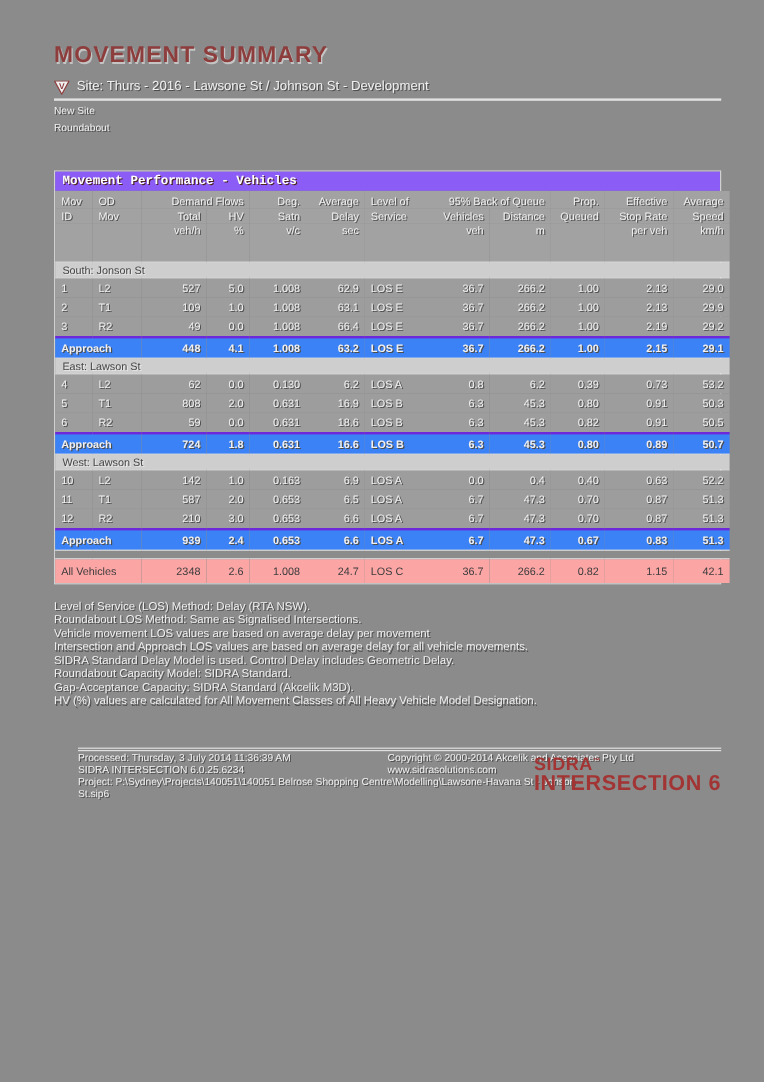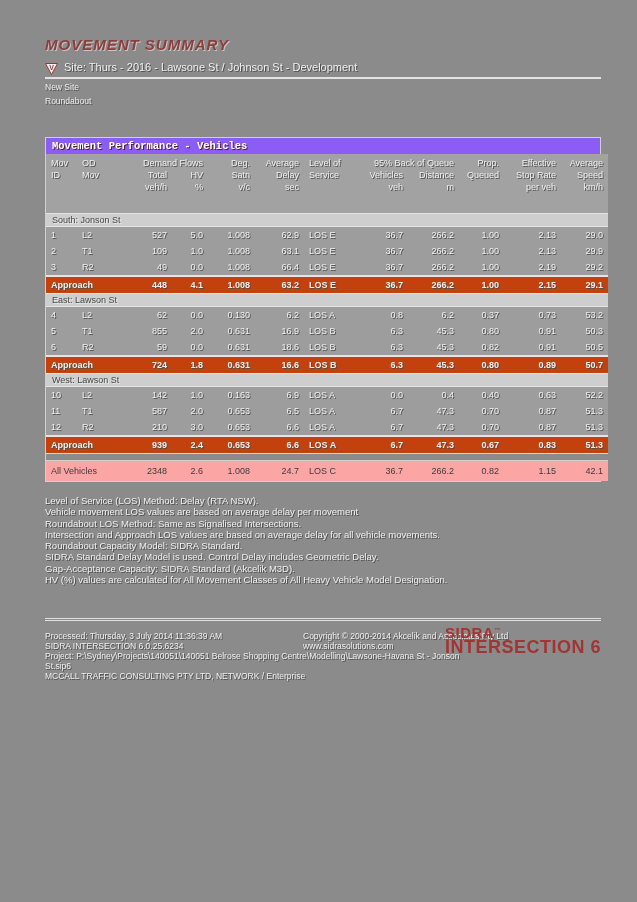--- a/index.html
+++ b/index.html
@@ -9,24 +9,23 @@
     font-family:"Liberation Sans", sans-serif;
     overflow:hidden;
     position:relative;
   }
   .page{position:absolute;left:45px;top:36px;width:556px;}
 
   
   .ghost{color:#f0f0f0;text-shadow:1px 1px 0 #4e4e4e;}
 
   .doc-title{
-    font-size:15px;font-weight:bold;letter-spacing:1px;
+    font-size:19px;font-weight:bold;letter-spacing:1px;
     color:#8e3d3d;text-shadow:1px 1px 0 #c4c4c4;
     margin:0 0 8px 0;
-    font-style:italic;
   }
   .site-row{display:flex;align-items:center;gap:6px;
     border-bottom:2px solid #e2e2e2;padding-bottom:4px;}
   .site-title{font-size:11px;font-weight:normal;}
   .site-sub{font-size:8.5px;line-height:11px;margin-top:3px;}
 
   
   .mv-table-wrap{margin-top:30px;border:1px solid #d0d0d0;}
   table{border-collapse:collapse;table-layout:fixed;width:100%;}
   td,th{font-size:9px;padding:1px 5px;overflow:hidden;white-space:nowrap;}
@@ -41,38 +40,38 @@
   }
   thead tr.h1 th{padding-top:3px;}
   thead tr.h3 th{padding-bottom:20px;}
   .row-section td{
     background:#cecece;color:#474747;text-shadow:1px 1px 0 #e9e9e9;
     border-top:1px solid #e4e4e4;border-bottom:1px solid #e4e4e4;
     font-size:9px;padding:1px 6px;
   }
   .row-data td{background:#9d9d9d;height:14px;}
   .row-approach td{
-    background:#c2410c;font-weight:bold;height:14px;
-    border-top:2px solid #e5e5e5;
+    background:#3b82f6;font-weight:bold;height:14px;
+    border-top:2px solid #6d28d9;
   }
   .row-spacer td{background:#8b8b8b;height:6px;padding:0;border-top:1px solid #dcdcdc;}
   .row-all td{
     background:#fca5a5;color:#3c3c3c;height:18px;
     border-top:1px solid #cfcfcf;text-shadow:none;
   }
   .c-left{text-align:left;} .c-center{text-align:left;} .c-right{text-align:right;}
 
   
   .footnotes{margin-top:14px;font-size:9.5px;line-height:10.8px;}
   .footnotes div{margin-bottom:0.5px;}
 
   
   .footer{
-    margin-top:32px;border-top:3px double #e0e0e0;padding-top:10px;
-    position:relative;font-size:8.5px;line-height:10px;
+    margin-top:32px;border-top:3px double #e0e0e0;padding-top:0;
+    position:relative;font-size:8.5px;line-height:10px;margin-left:20px;
   }
   .f-line{white-space:nowrap;}
   .f-grid{display:grid;grid-template-columns:258px 1fr;column-gap:0;}
   .f-project{width:430px;white-space:normal;}
   .sidra-logo{
     position:absolute;right:0;top:2px;text-align:left;color:#a23434;
     font-weight:bold;line-height:14px;
   }
   .sidra-logo .l1{font-size:15px;letter-spacing:0.5px;}
   .sidra-logo .l1 sup{font-size:6px;}
@@ -224,28 +223,28 @@
           <tr class="row-data">
             <td class="c-left ghost">4</td>
             <td class="c-center ghost">L2</td>
             <td class="c-right ghost">62</td>
             <td class="c-right ghost">0.0</td>
             <td class="c-right ghost">0.130</td>
             <td class="c-right ghost">6.2</td>
             <td class="c-center ghost">LOS A</td>
             <td class="c-right ghost">0.8</td>
             <td class="c-right ghost">6.2</td>
-            <td class="c-right ghost">0.37</td>
+            <td class="c-right ghost">0.39</td>
             <td class="c-right ghost">0.73</td>
             <td class="c-right ghost">53.2</td>
           </tr>
           <tr class="row-data">
             <td class="c-left ghost">5</td>
             <td class="c-center ghost">T1</td>
-            <td class="c-right ghost">855</td>
+            <td class="c-right ghost">808</td>
             <td class="c-right ghost">2.0</td>
             <td class="c-right ghost">0.631</td>
             <td class="c-right ghost">16.9</td>
             <td class="c-center ghost">LOS B</td>
             <td class="c-right ghost">6.3</td>
             <td class="c-right ghost">45.3</td>
             <td class="c-right ghost">0.80</td>
             <td class="c-right ghost">0.91</td>
             <td class="c-right ghost">50.3</td>
           </tr>
@@ -349,37 +348,36 @@
             <td class="c-right">0.82</td>
             <td class="c-right">1.15</td>
             <td class="c-right">42.1</td>
           </tr>
         </tbody>
     </table>
   </div>
 
   <div class="footnotes" id="footnotes">
       <div class="ghost">Level of Service (LOS) Method: Delay (RTA NSW).</div>
+      <div class="ghost">Roundabout LOS Method: Same as Signalised Intersections.</div>
       <div class="ghost">Vehicle movement LOS values are based on average delay per movement</div>
-      <div class="ghost">Roundabout LOS Method: Same as Signalised Intersections.</div>
       <div class="ghost">Intersection and Approach LOS values are based on average delay for all vehicle movements.</div>
+      <div class="ghost">SIDRA Standard Delay Model is used. Control Delay includes Geometric Delay.</div>
       <div class="ghost">Roundabout Capacity Model: SIDRA Standard.</div>
-      <div class="ghost">SIDRA Standard Delay Model is used. Control Delay includes Geometric Delay.</div>
       <div class="ghost">Gap-Acceptance Capacity: SIDRA Standard (Akcelik M3D).</div>
       <div class="ghost">HV (%) values are calculated for All Movement Classes of All Heavy Vehicle Model Designation.</div>
     </div>
 
   <div class="footer">
     <div class="f-grid">
       <div class="f-line ghost">Processed: Thursday, 3 July 2014 11:36:39 AM</div>
       <div class="f-line ghost">Copyright © 2000-2014 Akcelik and Associates Pty Ltd</div>
       <div class="f-line ghost">SIDRA INTERSECTION 6.0.25.6234</div>
       <div class="f-line ghost">www.sidrasolutions.com</div>
     </div>
     <div class="f-project ghost">Project: P:\Sydney\Projects\140051\140051 Belrose Shopping Centre\Modelling\Lawsone-Havana St - Jonson St.sip6</div>
-    <div class="f-line ghost">MCCALL TRAFFIC CONSULTING PTY LTD, NETWORK / Enterprise</div>
     <div class="sidra-logo">
       <div class="l1"><span>SIDRA</span><sup>™</sup></div>
       <div class="l2">INTERSECTION 6</div>
     </div>
   </div>
 
 </div>
 
 </body></html>

